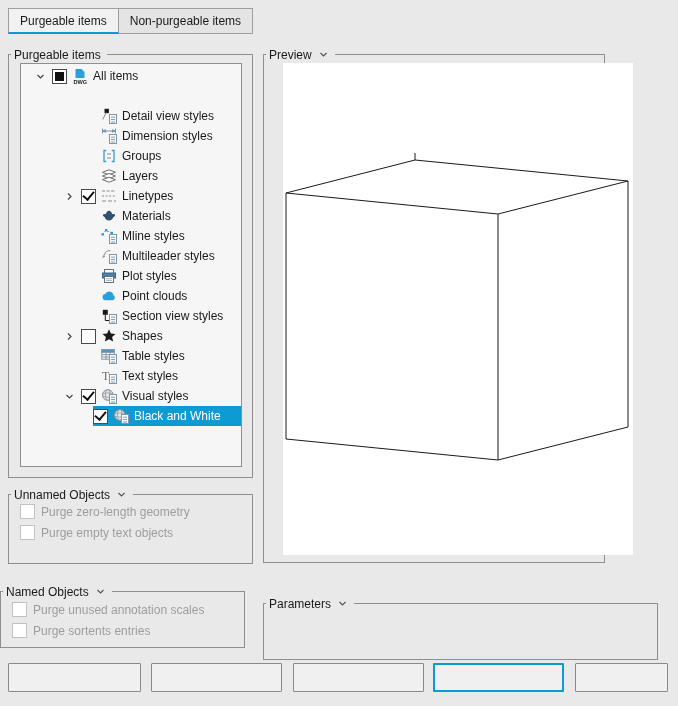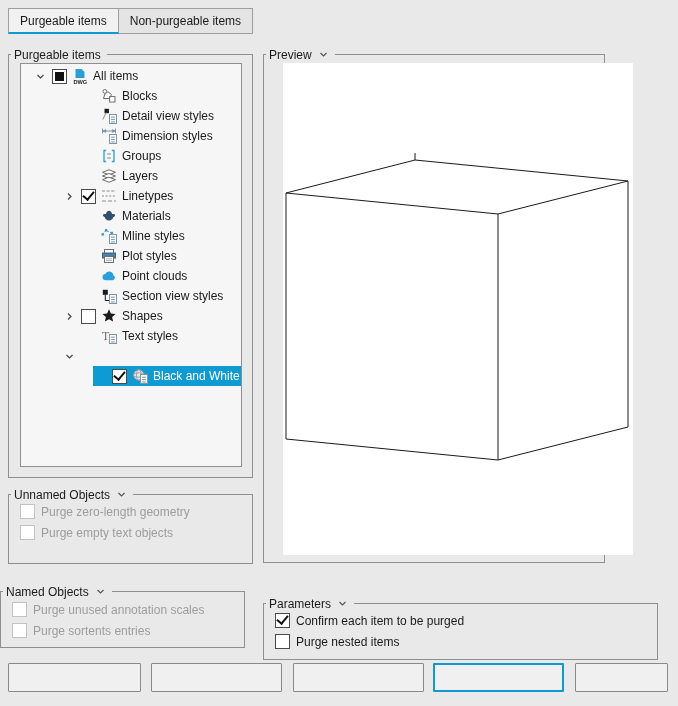--- a/index.html
+++ b/index.html
@@ -24,21 +24,21 @@
   .tree-box{position:absolute;left:11px;top:8px;width:222px;height:404px;
             background:#f6f6f6;border:1px solid #8f8f8f;box-sizing:border-box;
             padding-top:2px;overflow:hidden;}
   .tree-row{display:flex;align-items:center;height:20px;}
   .tree-row.lvl0{padding-left:12px;}
   .tree-row.lvl1{padding-left:41px;}
   .tree-row.lvl2{padding-left:72px;}
   .chev{width:14px;height:14px;margin-right:5px;flex:none;display:flex;
         align-items:center;justify-content:center;}
   .rowbody{display:flex;align-items:center;flex:1;height:20px;min-width:0;}
-  .rowbody.selected{background:#0e9ad3;color:#fff;padding-left:19px;}
+  .rowbody.selected{background:#0e9ad3;color:#fff;}
   .cbx{width:13px;height:13px;border:1px solid #4a4a4a;background:#fff;
        margin-right:5px;flex:none;position:relative;box-sizing:content-box;}
   .cbx.hidden{visibility:hidden;}
   .cbx.disabled{border-color:#c2c2c2;}
   .cbx.checked::after{content:"";position:absolute;left:3px;top:-1px;width:5px;height:9px;
        border:solid #111;border-width:0 2px 2px 0;transform:rotate(40deg);}
   .cbx.partial::after{content:"";position:absolute;left:2px;top:2px;right:2px;bottom:2px;background:#111;}
   .tree-icon{width:16px;height:16px;margin-right:5px;flex:none;}
   .tree-icon svg{display:block;}
   .lbl{white-space:nowrap;}
@@ -93,33 +93,20 @@
             <svg width="16" height="16" viewBox="0 0 16 16">
               <path d="M3.5 1 h6 l3 3 v6 h-9 Z" fill="#2b9fd9"></path>
               <text x="1.5" y="15.5" font-size="5.6" font-weight="bold" fill="#222" font-family="Liberation Sans,sans-serif">DWG</text>
             </svg>
           </span>
           <span class="lbl">All items</span>
         </div>
       </div>
       <div class="tree-row lvl1">
         <span class="chev"></span>
-        <div class="rowbody">
-          <span class="cbx hidden"></span>
-          <span class="tree-icon">
-            <svg width="16" height="16" viewBox="0 0 16 16">
-              <g fill="#fff" stroke="#6d6d6d">
-                <path d="M4 5.5 L2.5 10.5 H8.5 L10.5 6.5 L7 3.8 Z"></path>
-                <circle cx="3.8" cy="3.4" r="1.9"></circle>
-                <rect x="8.6" y="8.6" width="5.4" height="5.4"></rect>
-              </g>
-            </svg>
-          </span>
-          <span class="lbl">Blocks</span>
-        </div>
       </div>
       <div class="tree-row lvl1">
         <span class="chev"></span>
         <div class="rowbody">
           <span class="cbx hidden"></span>
           <span class="tree-icon">
             <svg width="16" height="16" viewBox="0 0 16 16">
               <rect x="3.5" y="0.8" width="4.4" height="4.4" fill="#1a1a1a"></rect>
               <path d="M1.8 11.5 L5.2 4.5" stroke="#8a8a8a" fill="none"></path>
               <g fill="#fdfdfd" stroke="#7e95aa" stroke-width="1">
@@ -241,20 +228,37 @@
           </span>
           <span class="lbl">Mline styles</span>
         </div>
       </div>
       <div class="tree-row lvl1">
         <span class="chev"></span>
         <div class="rowbody">
           <span class="cbx hidden"></span>
           <span class="tree-icon">
             <svg width="16" height="16" viewBox="0 0 16 16">
+              <path d="M1.8 9.5 L4.2 5 Q5.2 2.8 7.6 2.8 L9.5 2.8" stroke="#8a8a8a" fill="none"></path>
+              <path d="M1.8 9.5 l2.6 -0.5 l-1.7 -1.5 Z" fill="#8a8a8a"></path>
+              <g fill="#fdfdfd" stroke="#7e95aa" stroke-width="1">
+                <rect x="8.5" y="6.5" width="7" height="9"></rect>
+                <path d="M10 9.2h4M10 11.6h4M10 14h4" fill="none"></path>
+              </g>
+            </svg>
+          </span>
+          <span class="lbl">Multileader styles</span>
+        </div>
+      </div>
+      <div class="tree-row lvl1">
+        <span class="chev"></span>
+        <div class="rowbody">
+          <span class="cbx hidden"></span>
+          <span class="tree-icon">
+            <svg width="16" height="16" viewBox="0 0 16 16">
               <rect x="3.5" y="1.5" width="9" height="4" fill="#fff" stroke="#6d6d6d"></rect>
               <rect x="1.5" y="5" width="13" height="5" fill="#4d7fa8" stroke="#3c648a"></rect>
               <rect x="3.5" y="8.5" width="9" height="6" fill="#fff" stroke="#6d6d6d"></rect>
               <g stroke="#9fb4c6">
                 <line x1="5" y1="10.8" x2="11" y2="10.8"></line>
                 <line x1="5" y1="12.6" x2="11" y2="12.6"></line>
               </g>
             </svg>
           </span>
           <span class="lbl">Plot styles</span>
@@ -304,36 +308,74 @@
           </span>
           <span class="lbl">Shapes</span>
         </div>
       </div>
       <div class="tree-row lvl1">
         <span class="chev"></span>
         <div class="rowbody">
           <span class="cbx hidden"></span>
           <span class="tree-icon">
             <svg width="16" height="16" viewBox="0 0 16 16">
+              <rect x="0.8" y="1.8" width="12.4" height="9.4" fill="#fff" stroke="#7e95aa"></rect>
+              <rect x="0.8" y="1.8" width="12.4" height="2.5" fill="#2b9fd9" stroke="#7e95aa"></rect>
+              <g stroke="#7e95aa">
+                <line x1="5" y1="1.8" x2="5" y2="11.2"></line>
+                <line x1="9.1" y1="1.8" x2="9.1" y2="11.2"></line>
+                <line x1="0.8" y1="6.7" x2="13.2" y2="6.7"></line>
+                <line x1="0.8" y1="9" x2="13.2" y2="9"></line>
+              </g>
+              <g fill="#fdfdfd" stroke="#7e95aa" stroke-width="1">
+                <rect x="8.5" y="6.5" width="7" height="9"></rect>
+                <path d="M10 9.2h4M10 11.6h4M10 14h4" fill="none"></path>
+              </g>
+            </svg>
+          </span>
+          <span class="lbl">Table styles</span>
+        </div>
+      </div>
+      <div class="tree-row lvl1">
+        <span class="chev"></span>
+        <div class="rowbody">
+          <span class="cbx hidden"></span>
+          <span class="tree-icon">
+            <svg width="16" height="16" viewBox="0 0 16 16">
               <text x="1" y="11.5" font-size="12" font-family="Liberation Serif,serif" fill="#6d6d6d">T</text>
               <g fill="#fdfdfd" stroke="#7e95aa" stroke-width="1">
                 <rect x="8.5" y="6.5" width="7" height="9"></rect>
                 <path d="M10 9.2h4M10 11.6h4M10 14h4" fill="none"></path>
               </g>
             </svg>
           </span>
           <span class="lbl">Text styles</span>
         </div>
       </div>
       <div class="tree-row lvl1">
         <span class="chev">
           <svg width="11" height="11" viewBox="0 0 11 11">
             <path d="M2.5 4 L5.5 7 L8.5 4" fill="none" stroke="#444" stroke-width="1.2"></path>
           </svg>
         </span>
+        <div class="rowbody">
+          <span class="cbx checked"></span>
+          <span class="tree-icon">
+            <svg width="16" height="16" viewBox="0 0 16 16">
+              <circle cx="6.8" cy="7" r="5.3" fill="#e7eaec" stroke="#8a8a8a"></circle>
+              <ellipse cx="6.8" cy="7" rx="2.3" ry="5.3" fill="none" stroke="#9aa3a9"></ellipse>
+              <ellipse cx="6.8" cy="7" rx="5.3" ry="2.1" fill="none" stroke="#9aa3a9"></ellipse>
+              <g fill="#fdfdfd" stroke="#7e95aa" stroke-width="1">
+                <rect x="8.5" y="6.5" width="7" height="9"></rect>
+                <path d="M10 9.2h4M10 11.6h4M10 14h4" fill="none"></path>
+              </g>
+            </svg>
+          </span>
+          <span class="lbl">Visual styles</span>
+        </div>
       </div>
       <div class="tree-row lvl2">
 
         <div class="rowbody selected">
           <span class="cbx checked"></span>
           <span class="tree-icon">
             <svg width="16" height="16" viewBox="0 0 16 16">
               <circle cx="6.8" cy="7" r="5.3" fill="#e7eaec" stroke="#8a8a8a"></circle>
               <ellipse cx="6.8" cy="7" rx="2.3" ry="5.3" fill="none" stroke="#9aa3a9"></ellipse>
               <ellipse cx="6.8" cy="7" rx="5.3" ry="2.1" fill="none" stroke="#9aa3a9"></ellipse>
@@ -416,31 +458,20 @@
 
 <div class="group" style="left:263px;top:591px;width:395px;height:57px;margin-top:12px;">
   <div class="group-label">
     <span>Parameters</span>
     <span class="gchev">
       <svg width="11" height="11" viewBox="0 0 11 11">
           <path d="M2.5 4 L5.5 7 L8.5 4" fill="none" stroke="#555" stroke-width="1.2"></path>
         </svg>
     </span>
   </div>
-  <div class="check-list" style="padding-top:6px;">
-
-  <label class="check-row">
-        <span class="cbx checked"></span>
-        <span class="lbl">Confirm each item to be purged</span>
-      </label>
-      <label class="check-row">
-        <span class="cbx unchecked"></span>
-        <span class="lbl">Purge nested items</span>
-      </label>
-    </div>
 </div>
 
 <div class="btn-bar">
 
 <button class="btn"></button>
     <button class="btn"></button>
     <button class="btn"></button>
     <button class="btn default"></button>
     <button class="btn"></button>
   </div>

